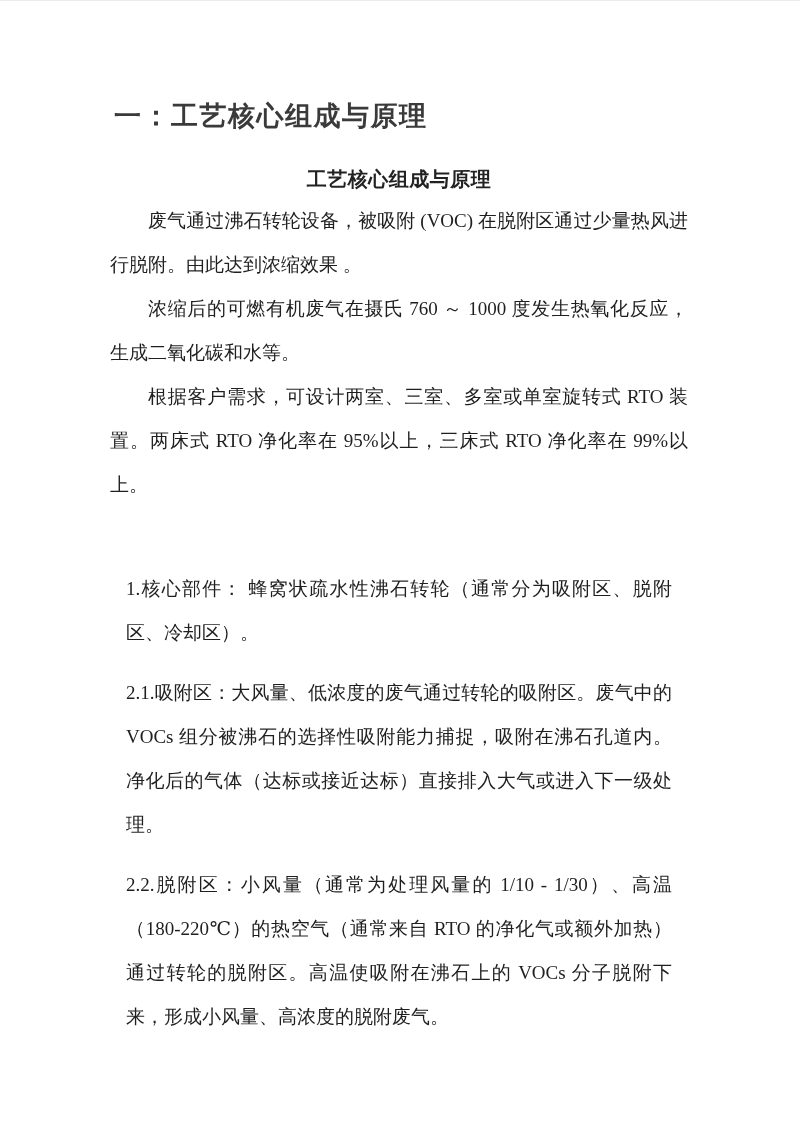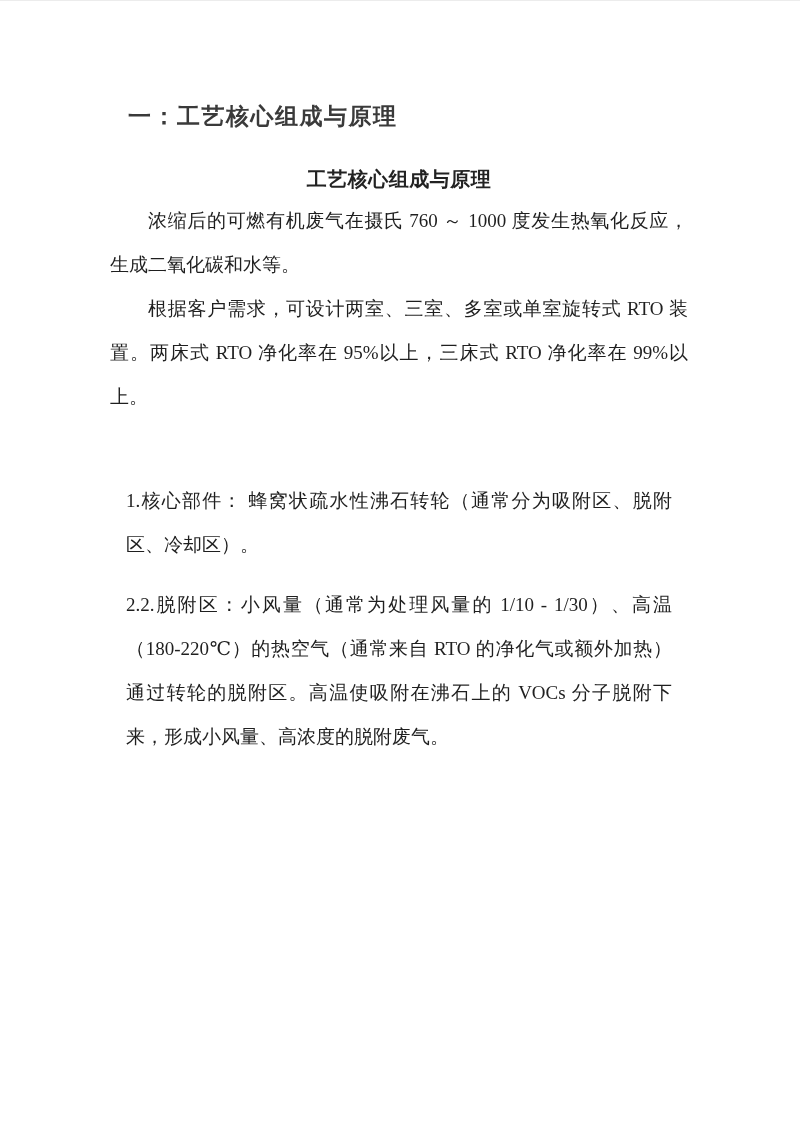--- a/index.html
+++ b/index.html
@@ -13,22 +13,22 @@
     height: 1131px;
     box-sizing: border-box;
     background: #ffffff;
     border-top: 1px solid #ececec;
     padding: 99px 112px 0 110px;
     font-family: "Liberation Serif", "DejaVu Serif", serif;
     color: #1f1f1f;
     overflow: hidden;
   }
   .heading {
-    margin: 0 0 31px 18px;
-    font-size: 23px;
+    margin: 0 0 31px 4px;
+    font-size: 27px;
     line-height: 33px;
     font-weight: 700;
     color: #3a3a3a;
     letter-spacing: 1.5px;
   }
   .subtitle {
     margin: 0 0 5px 0;
     font-size: 20px;
     line-height: 30px;
     font-weight: 700;
@@ -58,27 +58,29 @@
 </style>
 </head>
 <body>
 
 <div class="page">
 
   <h1 class="heading">一：工艺核心组成与原理</h1>
 
   <div class="subtitle">工艺核心组成与原理</div>
 
+  <p class="para">废气通过沸石转轮设备，被吸附 (VOC) 在脱附区通过少量热风进行脱附。由此达到浓缩效果 。</p>
 
   <p class="para">浓缩后的可燃有机废气在摄氏 760 ～ 1000 度发生热氧化反应，生成二氧化碳和水等。</p>
 
   <p class="para">根据客户需求，可设计两室、三室、多室或单室旋转式 RTO 装置。两床式 RTO 净化率在 95%以上，三床式 RTO 净化率在 99%以上。</p>
 
   <div class="blank-line"></div>
 
   <p class="item">1.核心部件： 蜂窝状疏水性沸石转轮（通常分为吸附区、脱附区、冷却区）。</p>
 
 
+  <p class="item">2.1.吸附区：大风量、低浓度的废气通过转轮的吸附区。废气中的 VOCs 组分被沸石的选择性吸附能力捕捉，吸附在沸石孔道内。净化后的气体（达标或接近达标）直接排入大气或进入下一级处理。</p>
 
   <p class="item">2.2.脱附区：小风量（通常为处理风量的 1/10 - 1/30）、高温（180-220℃）的热空气（通常来自 RTO 的净化气或额外加热）通过转轮的脱附区。高温使吸附在沸石上的 VOCs 分子脱附下来，形成小风量、高浓度的脱附废气。</p>
 
 
 </div>
 
 </body></html>

